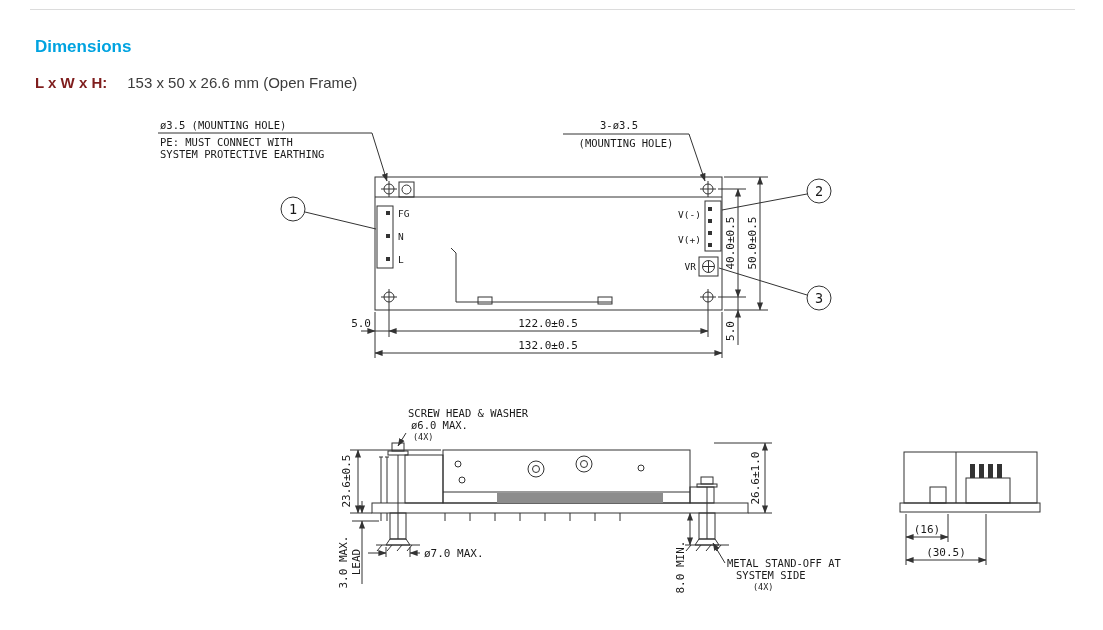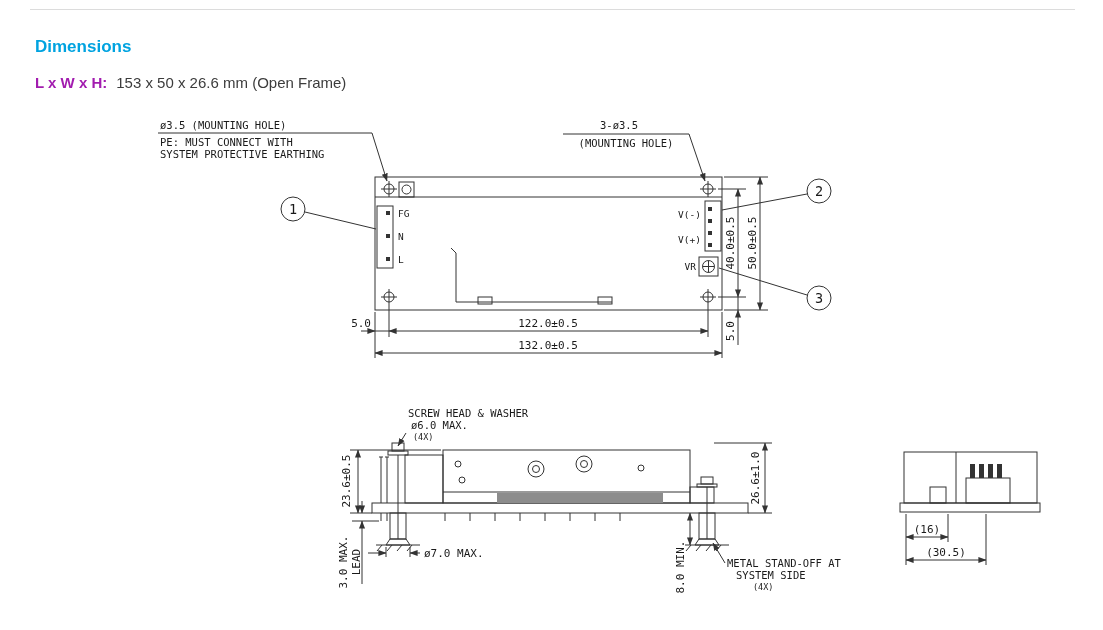--- a/index.html
+++ b/index.html
@@ -2,21 +2,21 @@
 <html><head>
 <meta charset="utf-8">
 <style>
   * { margin:0; padding:0; box-sizing:border-box; }
   html,body { background:#fff; }
   body { width:1103px; height:630px; font-family:"Liberation Sans", sans-serif; position:relative; overflow:hidden; }
   .page { position:relative; width:1103px; height:630px; background:#fff;border-radius:20px; }
   .toprule { position:absolute; top:9px; left:30px; width:1045px; border-top:1px solid #dcdcdc; }
   .title { position:absolute; left:35px; top:37px; font-size:17px; font-weight:bold; color:#00a3e0; }
   .subtitle { position:absolute; left:35px; top:74px; font-size:15px; color:#3c3c3c; }
-  .subtitle .lbl { font-weight:bold; color:#a21caf; margin-right:9px; }
+  .subtitle .lbl { font-weight:bold; color:#7f1d1d; margin-right:20px; }
   svg.drawing { position:absolute; left:0; top:0; }
   svg g.ln { stroke:#333; stroke-width:1; fill:none; }
   svg text { fill:#1a1a1a; stroke:none; font-family:"DejaVu Sans Mono", monospace; font-size:10.5px; }
   svg text.dim { font-size:11px; }
   svg text.pin { font-size:9.5px; }
   svg text.callout { font-size:13.5px; }
   svg text.sm { font-size:8.5px; }
   .fillpin { fill:#333; stroke:none; }
   .band { fill:#8c8c8c; stroke:none; }
   .wht { fill:#fff; }

